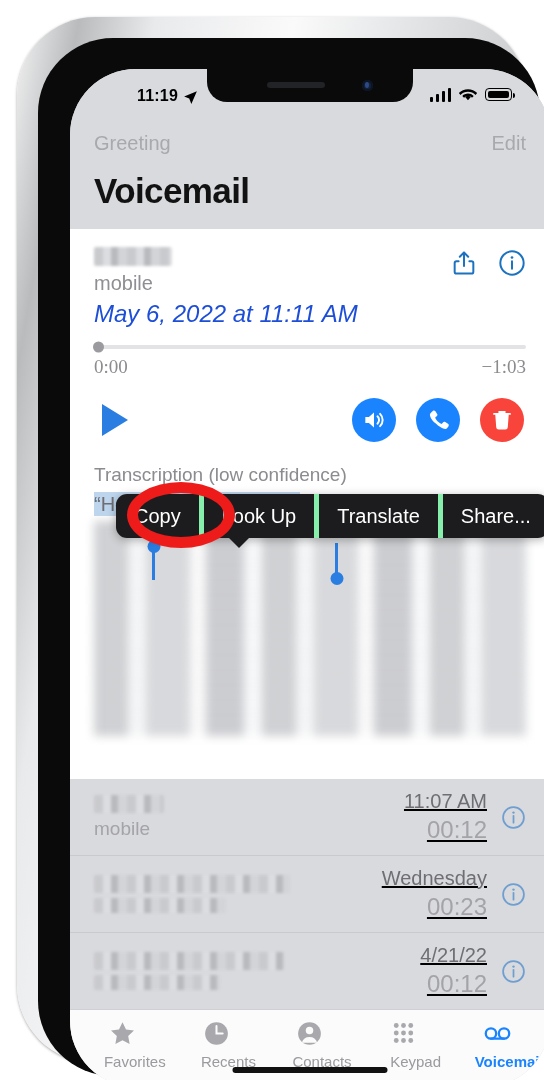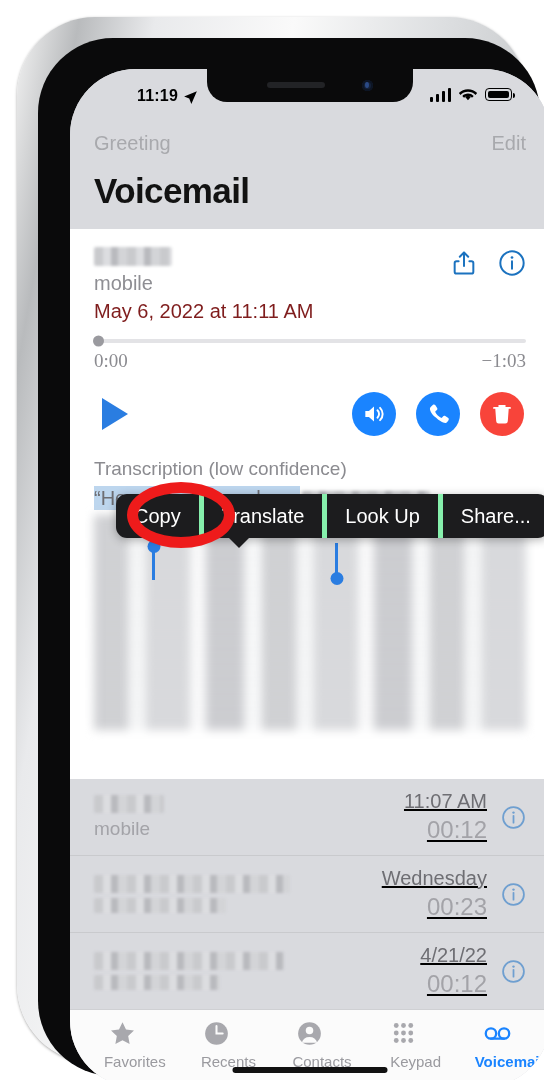--- a/index.html
+++ b/index.html
@@ -100,21 +100,21 @@
   .detail-head{ display:flex; justify-content:space-between; align-items:flex-start; }
   .redact{
     display:inline-block; border-radius:2px;
     background:
       repeating-linear-gradient(90deg,#c9cacd 0 9px,#dcdde0 9px 17px,#b9babe 17px 24px,#d3d4d7 24px 33px),
       repeating-linear-gradient(0deg,rgba(255,255,255,.25) 0 5px,rgba(0,0,0,.04) 5px 10px);
     filter:blur(1.4px);
   }
   .name-redact{ width:78px; height:19px; }
   .sub{ font-size:20px; color:#8e8e93; line-height:1.35; }
-  .date{ font-size:20px; color:#7f1d1d; line-height:1.4; }
+  .date{ font-size:24px; color:#1d4ed8; line-height:1.4;font-style:italic; }
   .head-icons{ display:flex; gap:20px; align-items:center; padding-top:2px; }
   .ic{ width:28px; height:28px; color:#1b72bf; }
 
   .scrub-wrap{ padding:14px 0 0 0; }
   .scrub{ position:relative; height:4px; background:#e3e3e6; border-radius:2px; }
   .scrub-knob{
     position:absolute; left:-1px; top:50%; transform:translateY(-50%);
     width:11px; height:11px; border-radius:50%; background:#9a9a9f;
   }
   .times{ display:flex; justify-content:space-between; padding-top:7px;font-family:Liberation Serif, serif; }
@@ -439,22 +439,22 @@
               <span class="lbl">Voicemail</span>
             </div>
           </div>
         </div>
 
         <div class="handle start" style="left:82px; top:481px; height:30px;"></div>
         <div class="handle end" style="left:265px; top:474px; height:32px;"></div>
 
         <div class="ctxmenu">
           <div class="item">Copy</div>
+          <div class="item">Look Up</div>
           <div class="item">Translate</div>
-          <div class="item">Look Up</div>
           <div class="item">Share...</div>
         </div>
         <div class="ctx-arrow"></div>
 
         <div class="annot"></div>
 
         <div class="home-ind"></div>
 
       </div>
     </div>

